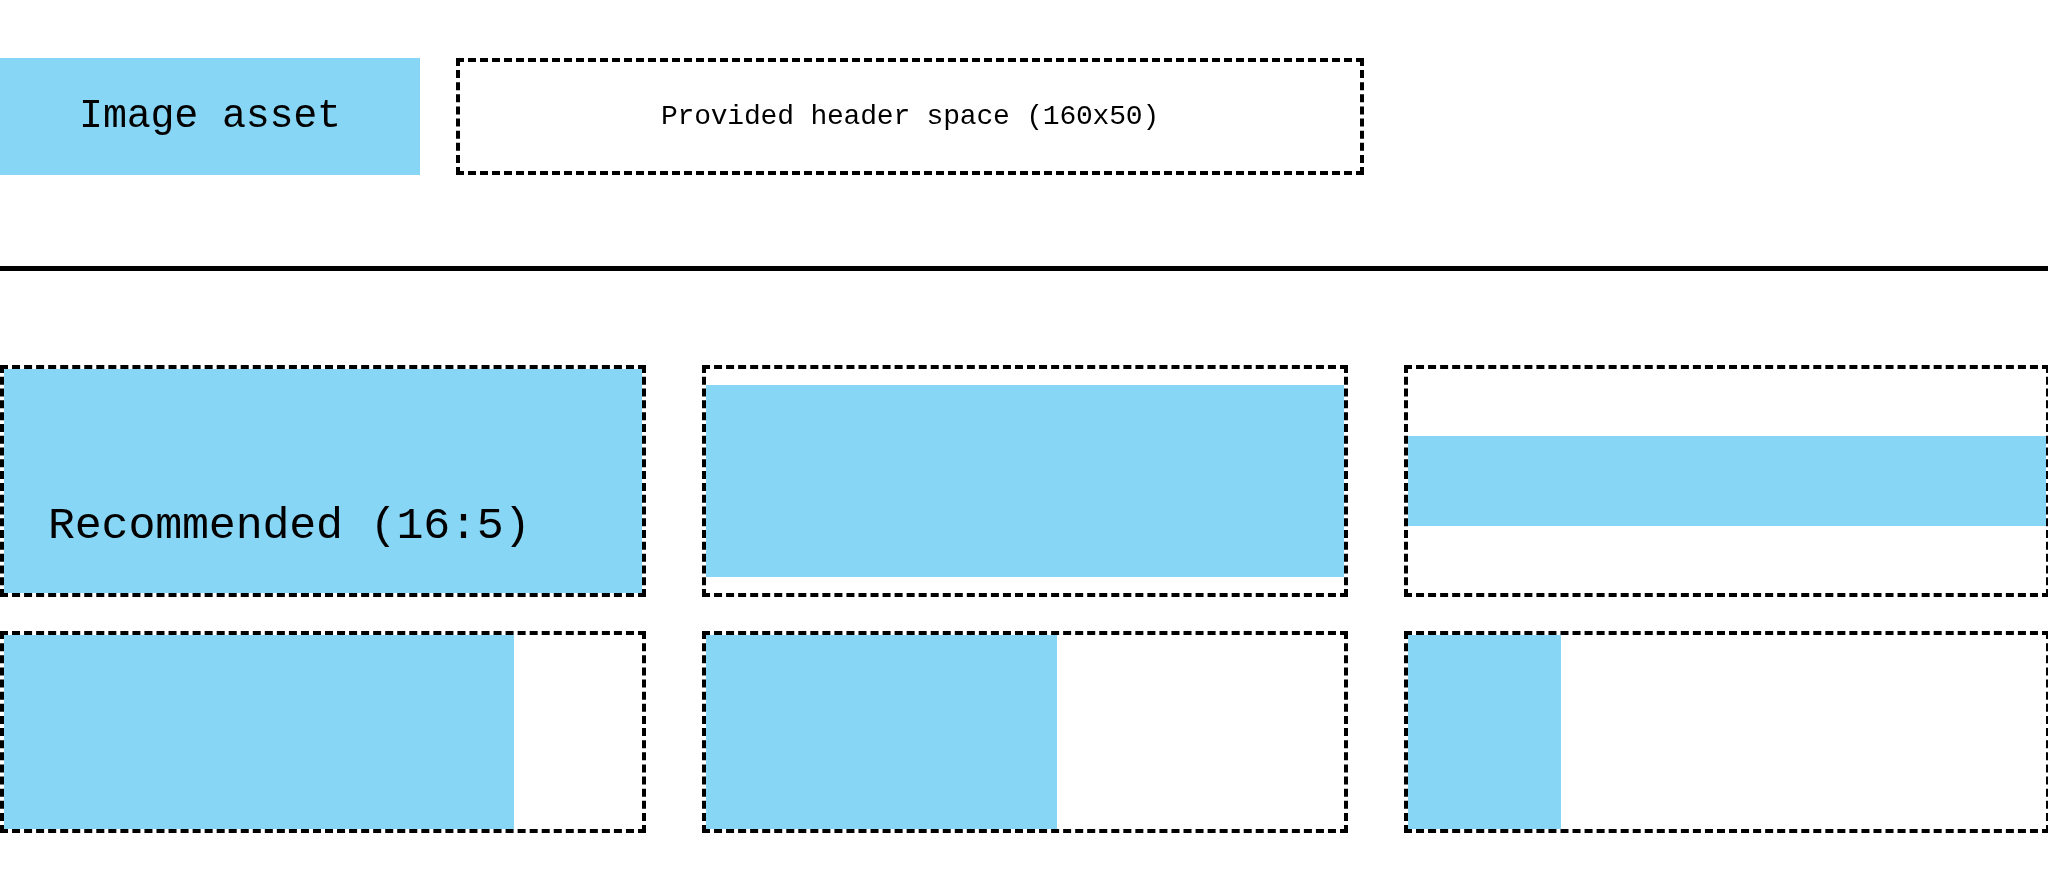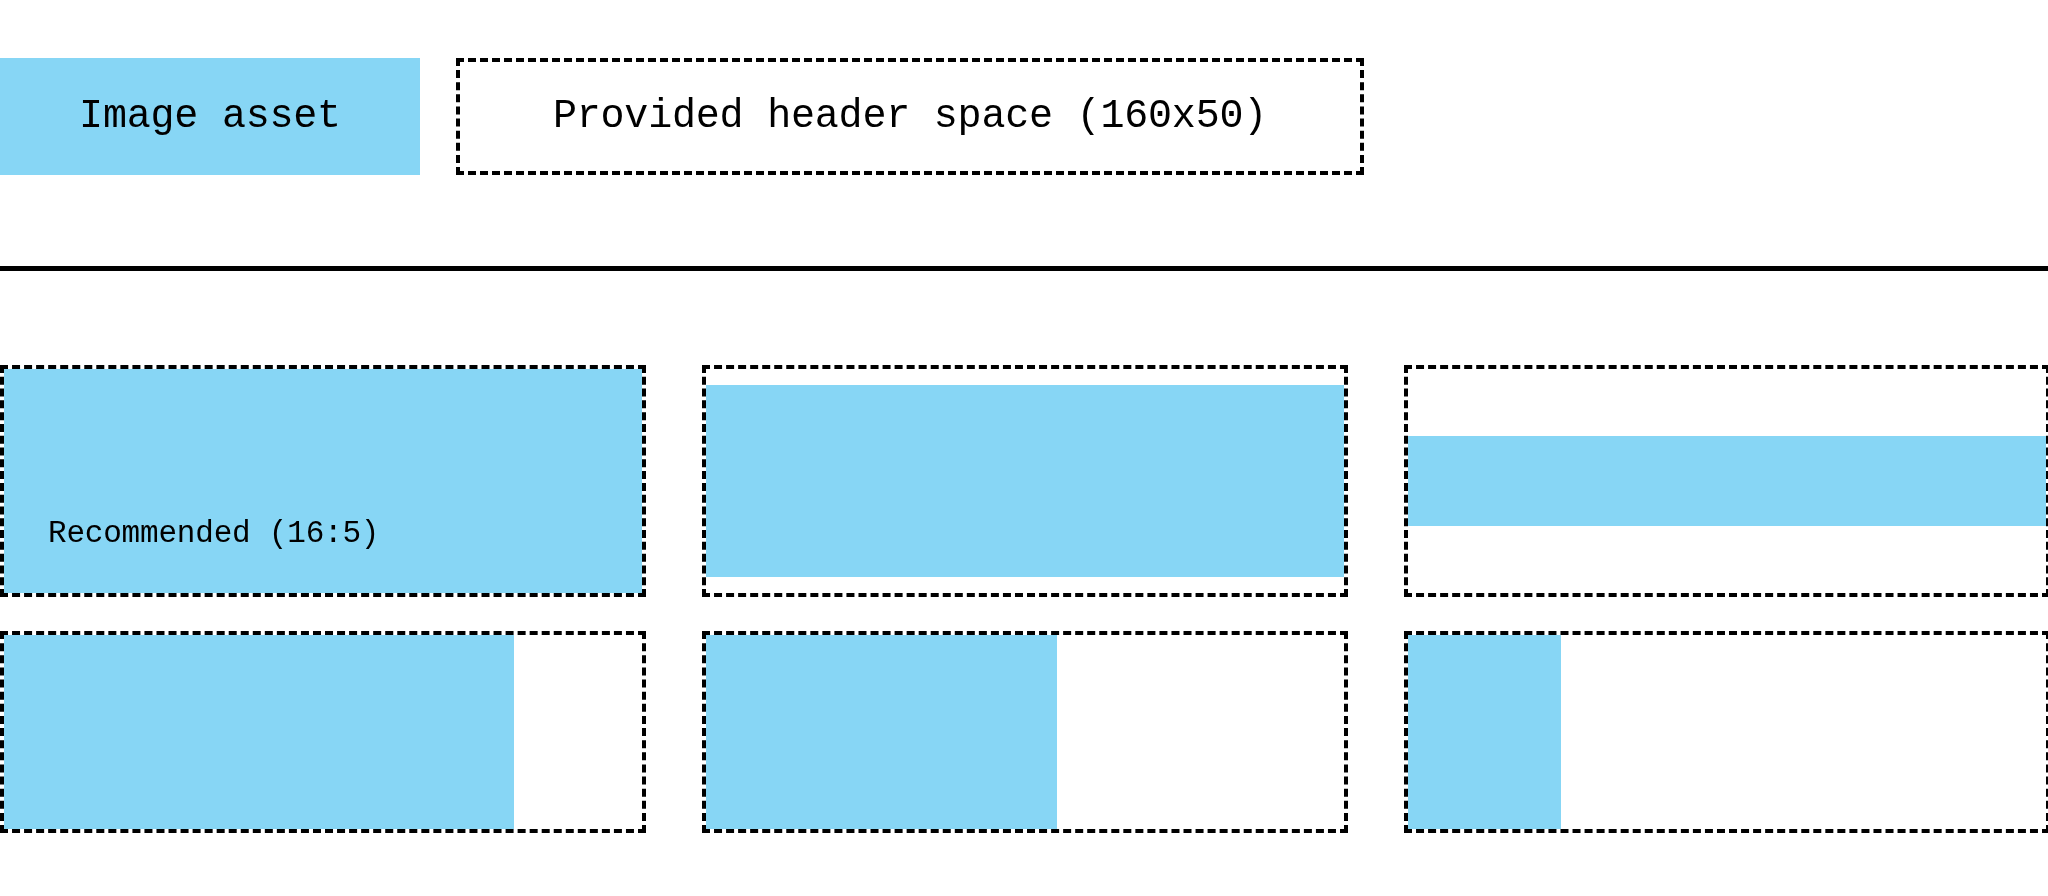--- a/index.html
+++ b/index.html
@@ -50,21 +50,21 @@
     top: 0;
     width: 908px;
     height: 117px;
     border: 4px dashed #000000;
     background: #ffffff;
     display: flex;
     align-items: center;
     justify-content: center;
   }
   .legend-space span {
-    font-size: 40px;
+    font-size: 28px;
     line-height: 1;
     letter-spacing: -0.2px;
     color: #000;
   }
 
   
   #divider {
     position: absolute;
     left: 0;
     top: 266px;
@@ -102,21 +102,21 @@
 
   .fill {
     position: absolute;
     background: #87d6f5;
   }
 
   .cell-label {
     position: absolute;
     left: 44px;
     bottom: 44px;
-    font-size: 31px;
+    font-size: 45px;
     line-height: 1;
     letter-spacing: -0.2px;
     color: #000000;
     white-space: nowrap;
     z-index: 2;
   }
 </style>
 </head>
 <body>
 

